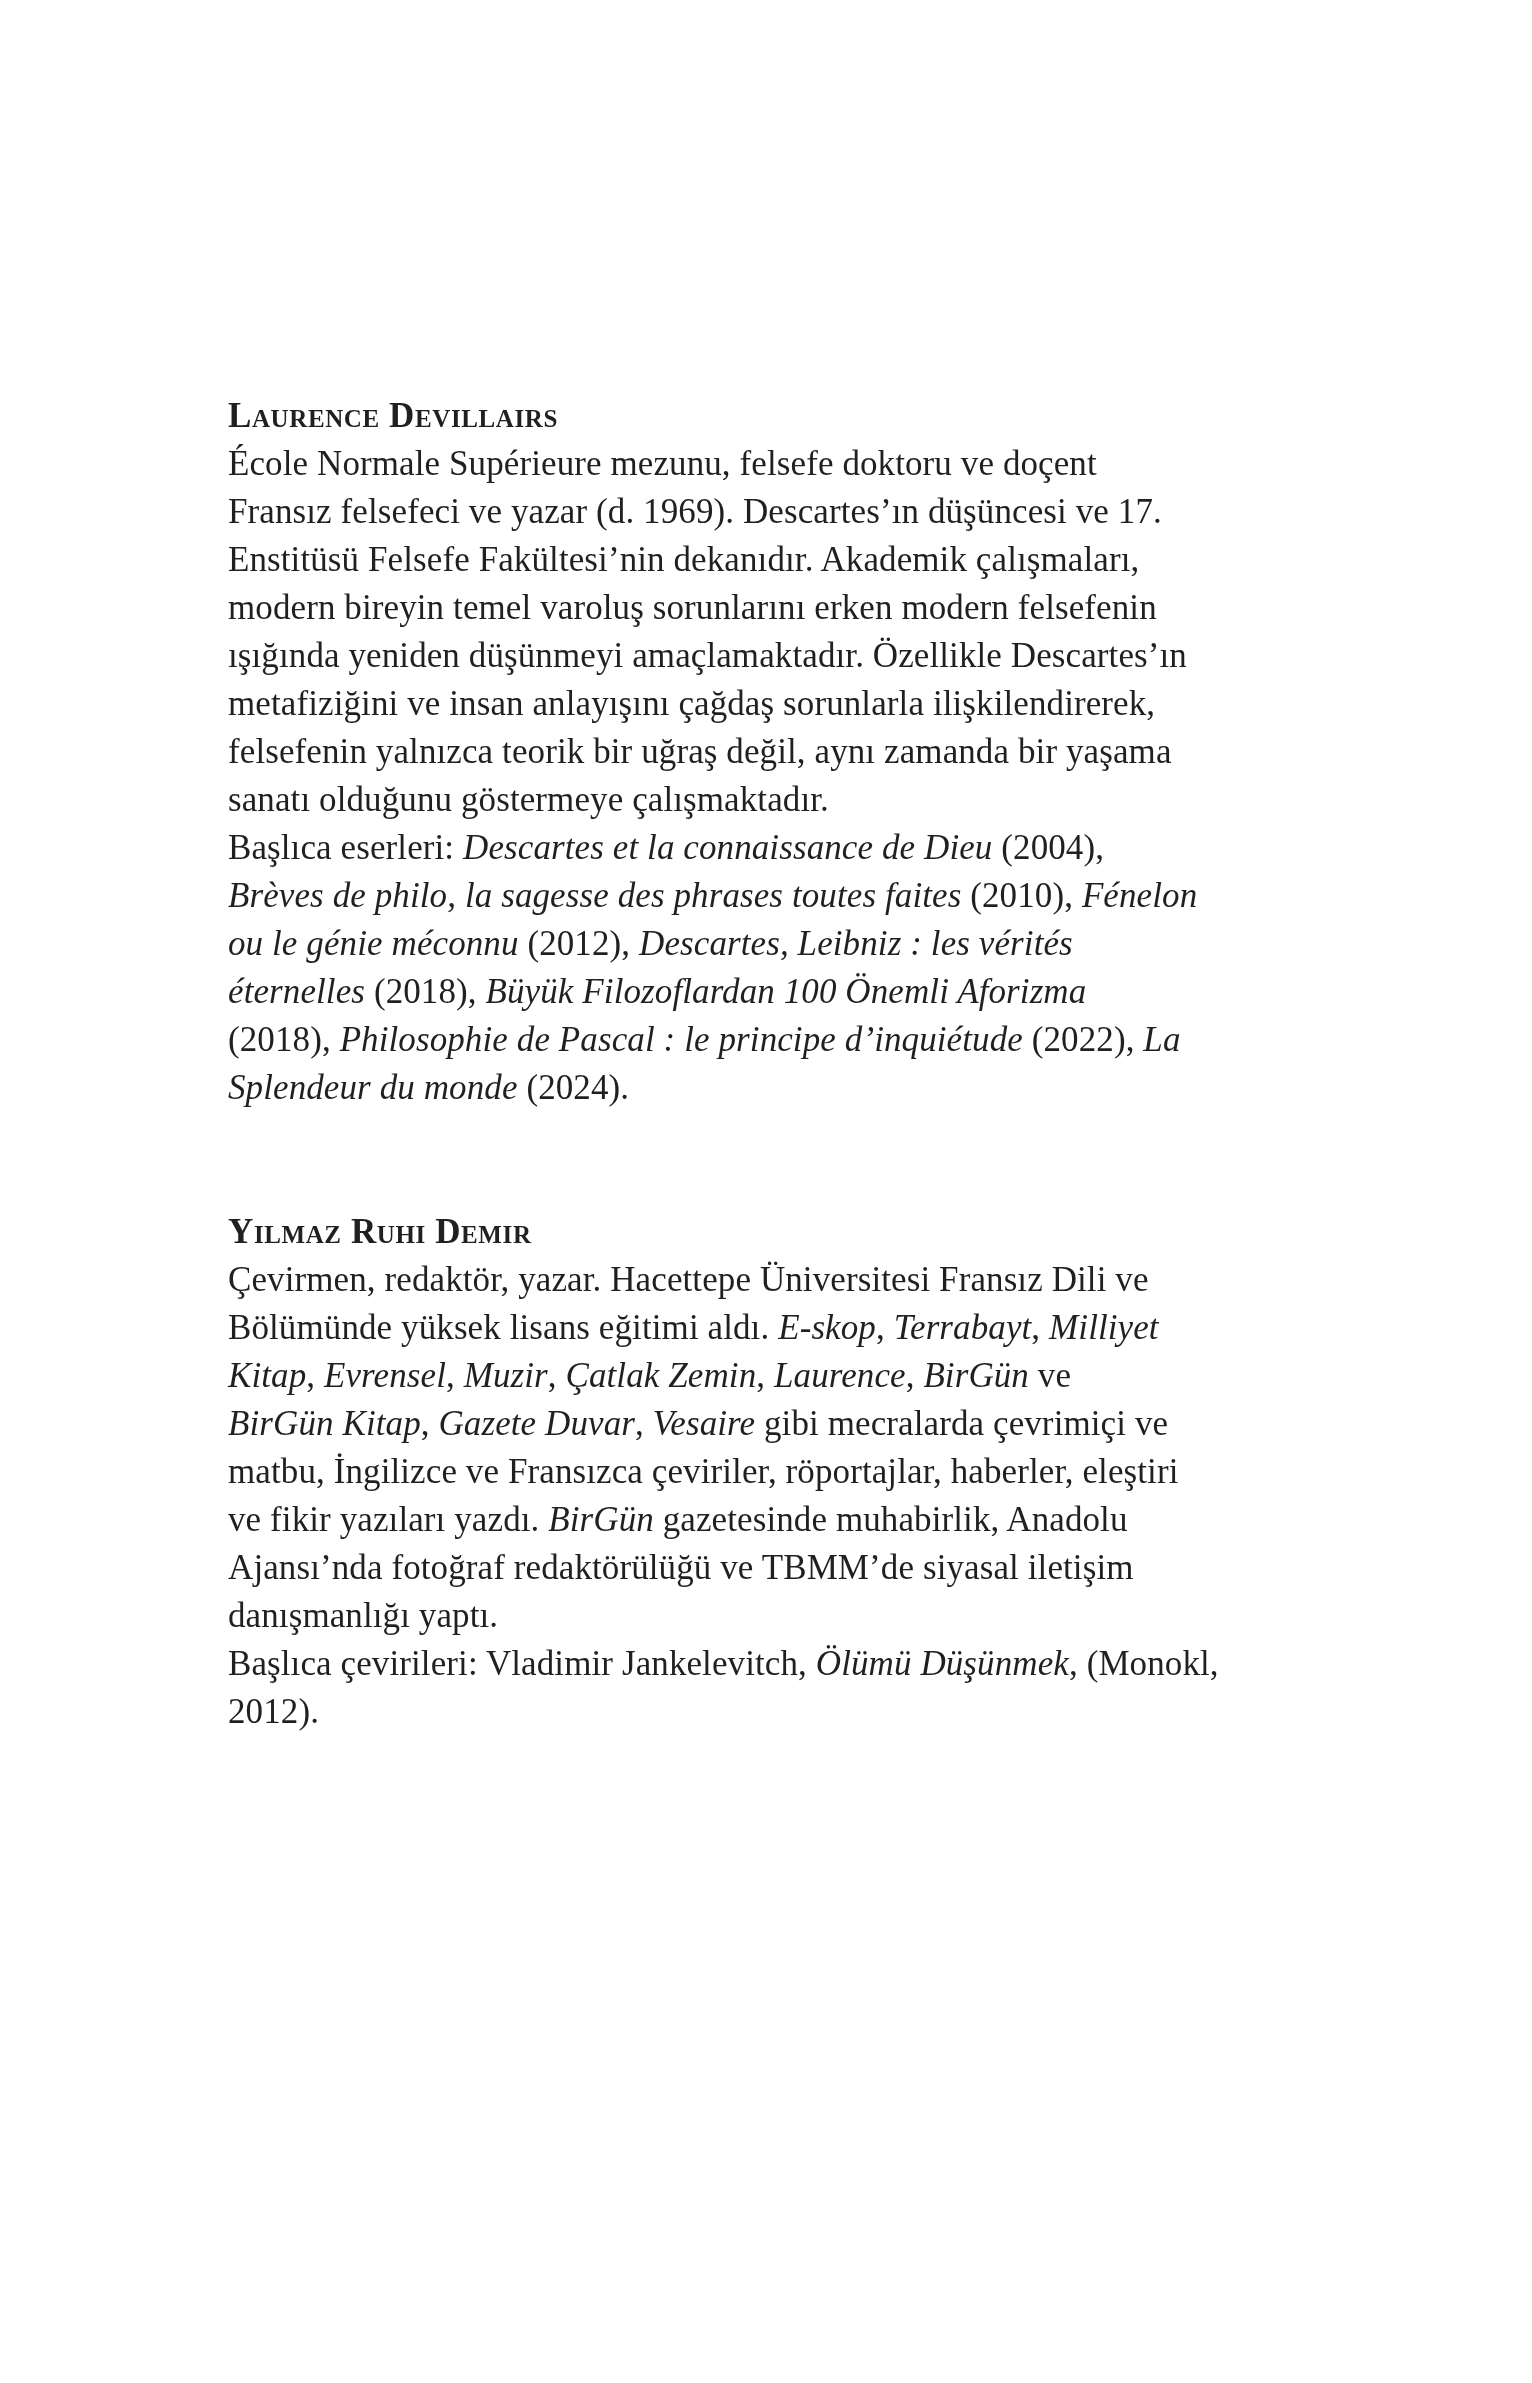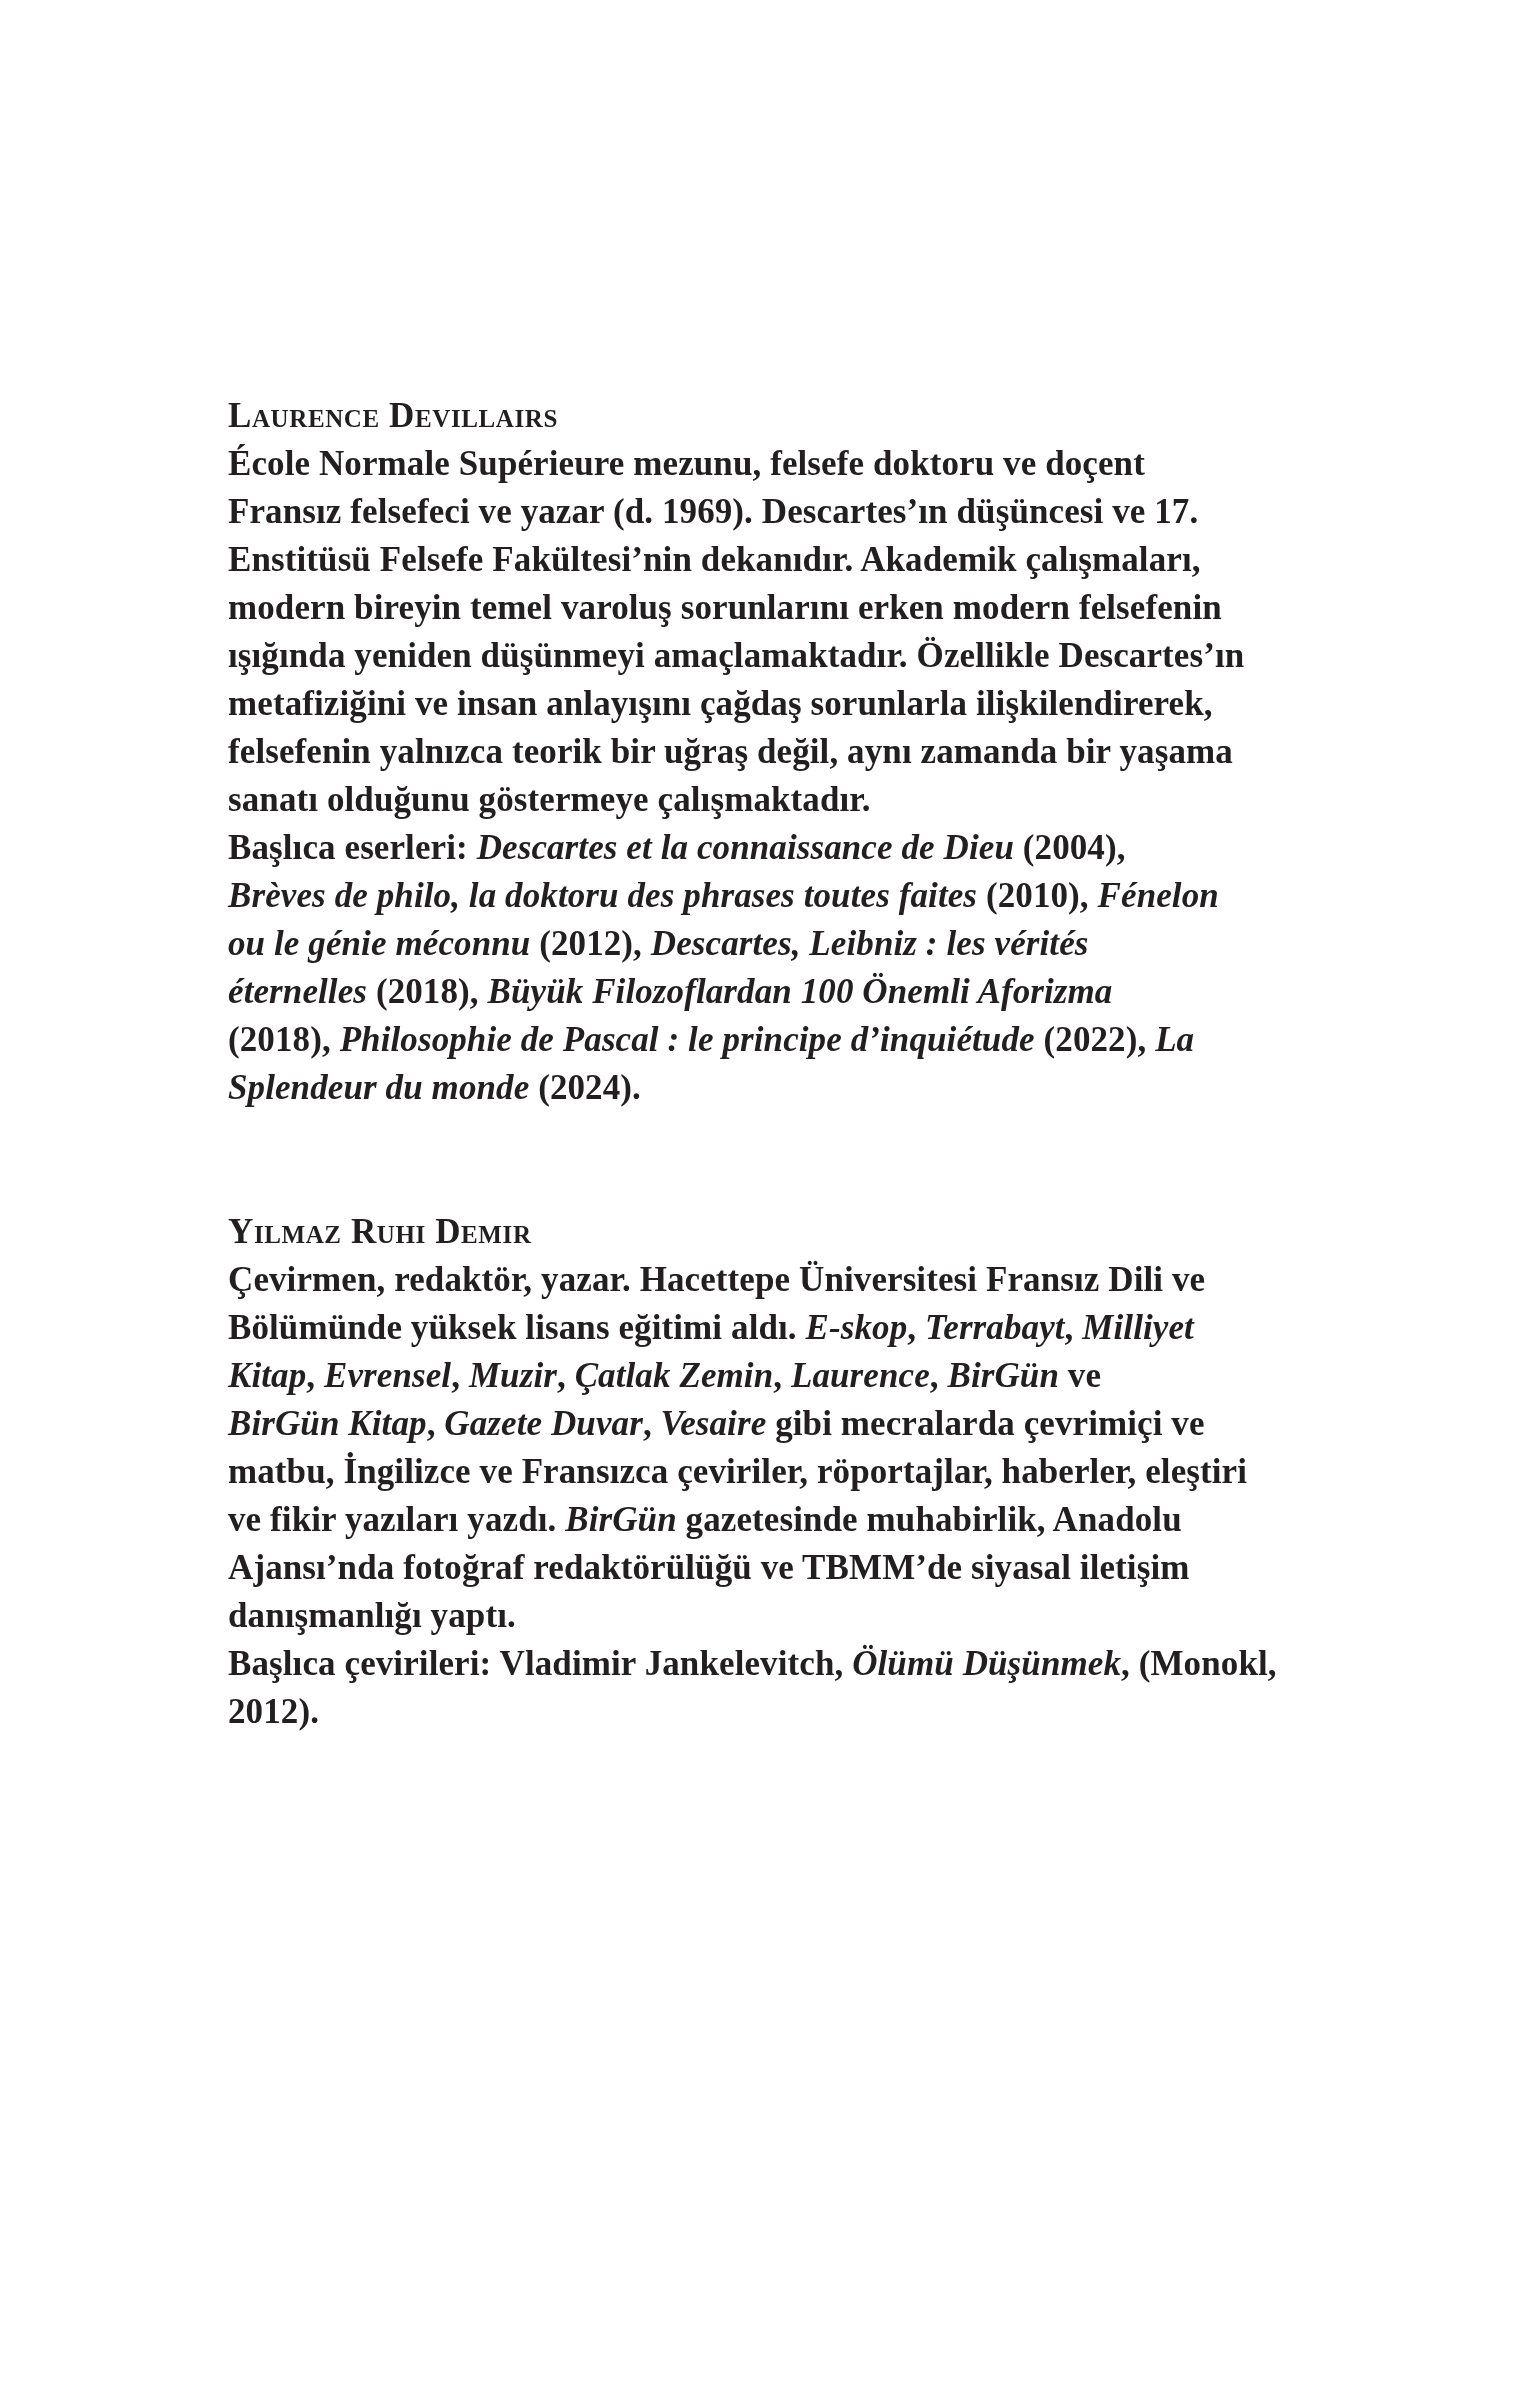--- a/index.html
+++ b/index.html
@@ -18,40 +18,40 @@
   .bio { margin: 0; }
   .bio + .bio { margin-top: 96px; }
   .name {
     font-variant: small-caps;
     font-size: 35px;
     letter-spacing: 0.6px;
     margin: 0;
     font-weight: bold;
     line-height: 48px;
   }
-  .line { display: block; white-space: nowrap; margin: 0; font-weight: bold; }
+  .line { display: block; white-space: nowrap; margin: 0; }
   .it { font-style: italic; }
 </style>
 </head>
 <body>
 
 <div class="page">
   <section class="bio">
     <h2 class="name">Laurence Devillairs</h2>
     <div class="bio-body">
         <span class="line"><span>École Normale Supérieure mezunu, felsefe doktoru ve doçent</span></span>
         <span class="line"><span>Fransız felsefeci ve yazar (d. 1969). Descartes’ın düşüncesi ve 17.</span></span>
         <span class="line"><span>Enstitüsü Felsefe Fakültesi’nin dekanıdır. Akademik çalışmaları,</span></span>
         <span class="line"><span>modern bireyin temel varoluş sorunlarını erken modern felsefenin</span></span>
         <span class="line"><span>ışığında yeniden düşünmeyi amaçlamaktadır. Özellikle Descartes’ın</span></span>
         <span class="line"><span>metafiziğini ve insan anlayışını çağdaş sorunlarla ilişkilendirerek,</span></span>
         <span class="line"><span>felsefenin yalnızca teorik bir uğraş değil, aynı zamanda bir yaşama</span></span>
         <span class="line"><span>sanatı olduğunu göstermeye çalışmaktadır.</span></span>
         <span class="line"><span>Başlıca eserleri: </span><span class="it">Descartes et la connaissance de Dieu</span><span> (2004),</span></span>
-        <span class="line"><span class="it">Brèves de philo, la doktoru des phrases toutes faites</span><span> (2010), </span><span class="it">Fénelon</span></span>
+        <span class="line"><span class="it">Brèves de philo, la sagesse des phrases toutes faites</span><span> (2010), </span><span class="it">Fénelon</span></span>
         <span class="line"><span class="it">ou le génie méconnu</span><span> (2012), </span><span class="it">Descartes, Leibniz : les vérités</span></span>
         <span class="line"><span class="it">éternelles</span><span> (2018), </span><span class="it">Büyük Filozoflardan 100 Önemli Aforizma</span></span>
         <span class="line"><span>(2018), </span><span class="it">Philosophie de Pascal : le principe d’inquiétude</span><span> (2022), </span><span class="it">La</span></span>
         <span class="line"><span class="it">Splendeur du monde</span><span> (2024).</span></span>
       </div>
   </section>
   <section class="bio">
     <h2 class="name">Yılmaz Ruhi Demir</h2>
     <div class="bio-body">
         <span class="line"><span>Çevirmen, redaktör, yazar. Hacettepe Üniversitesi Fransız Dili ve</span></span>

